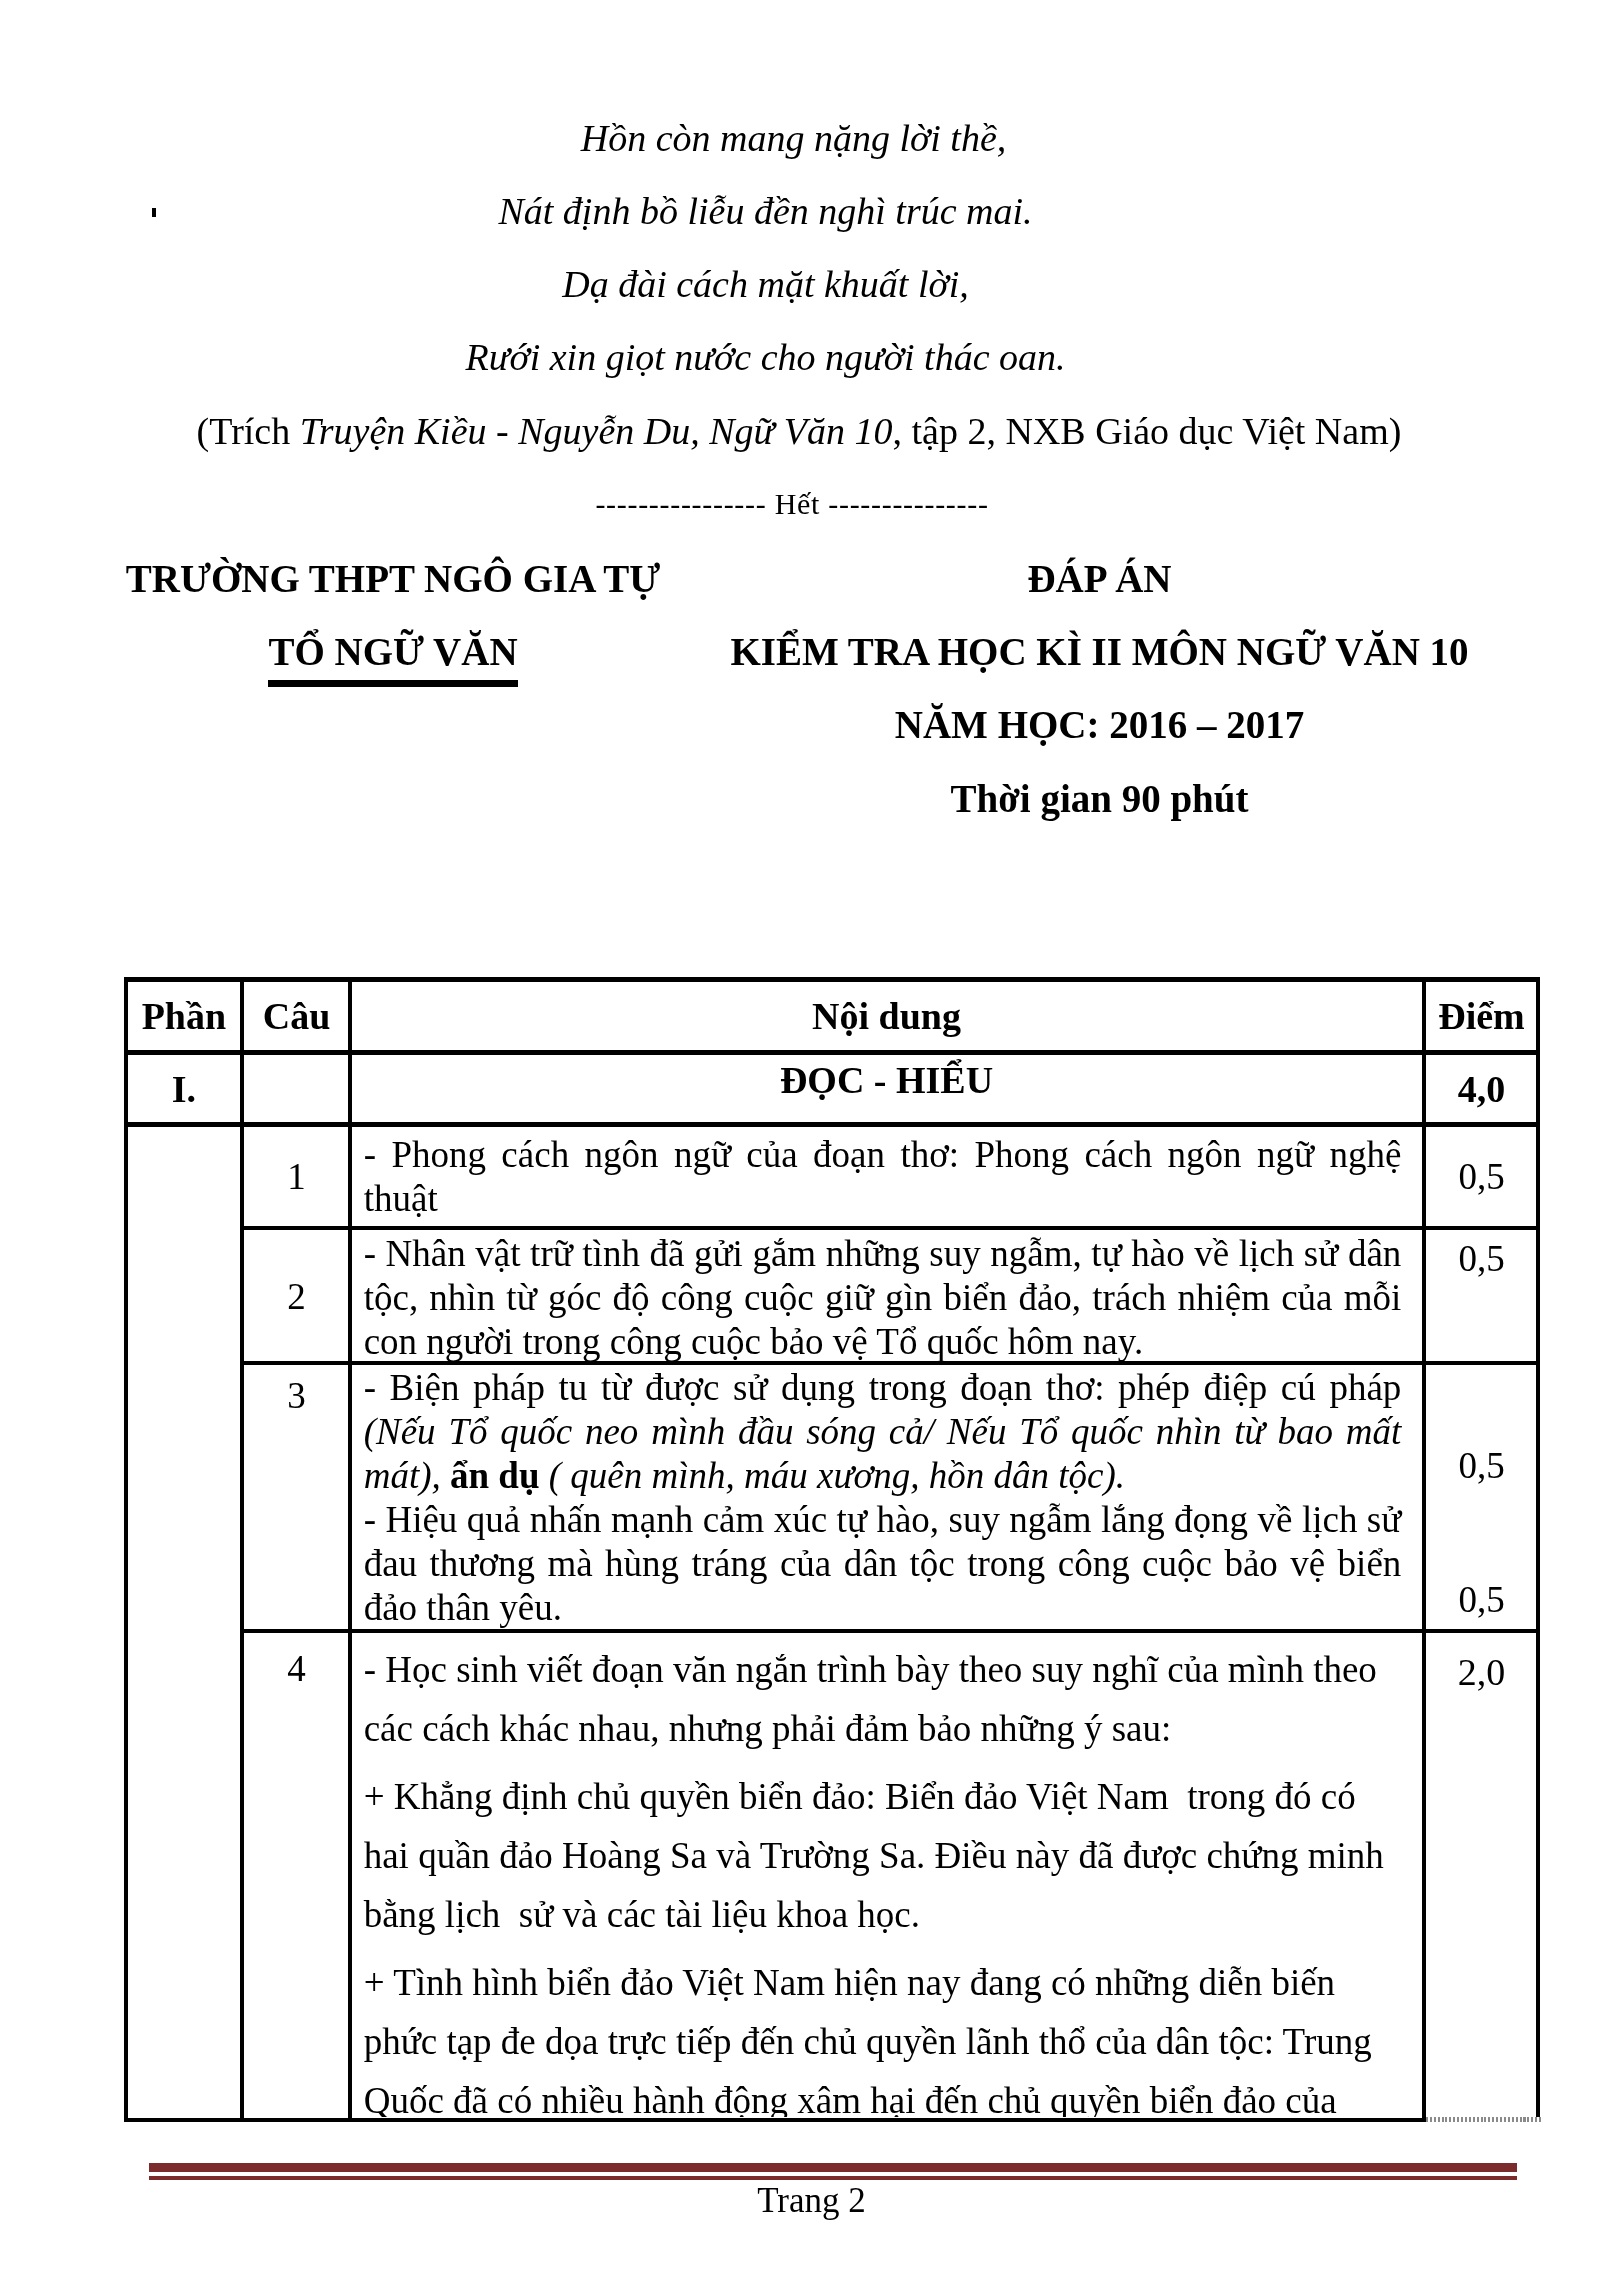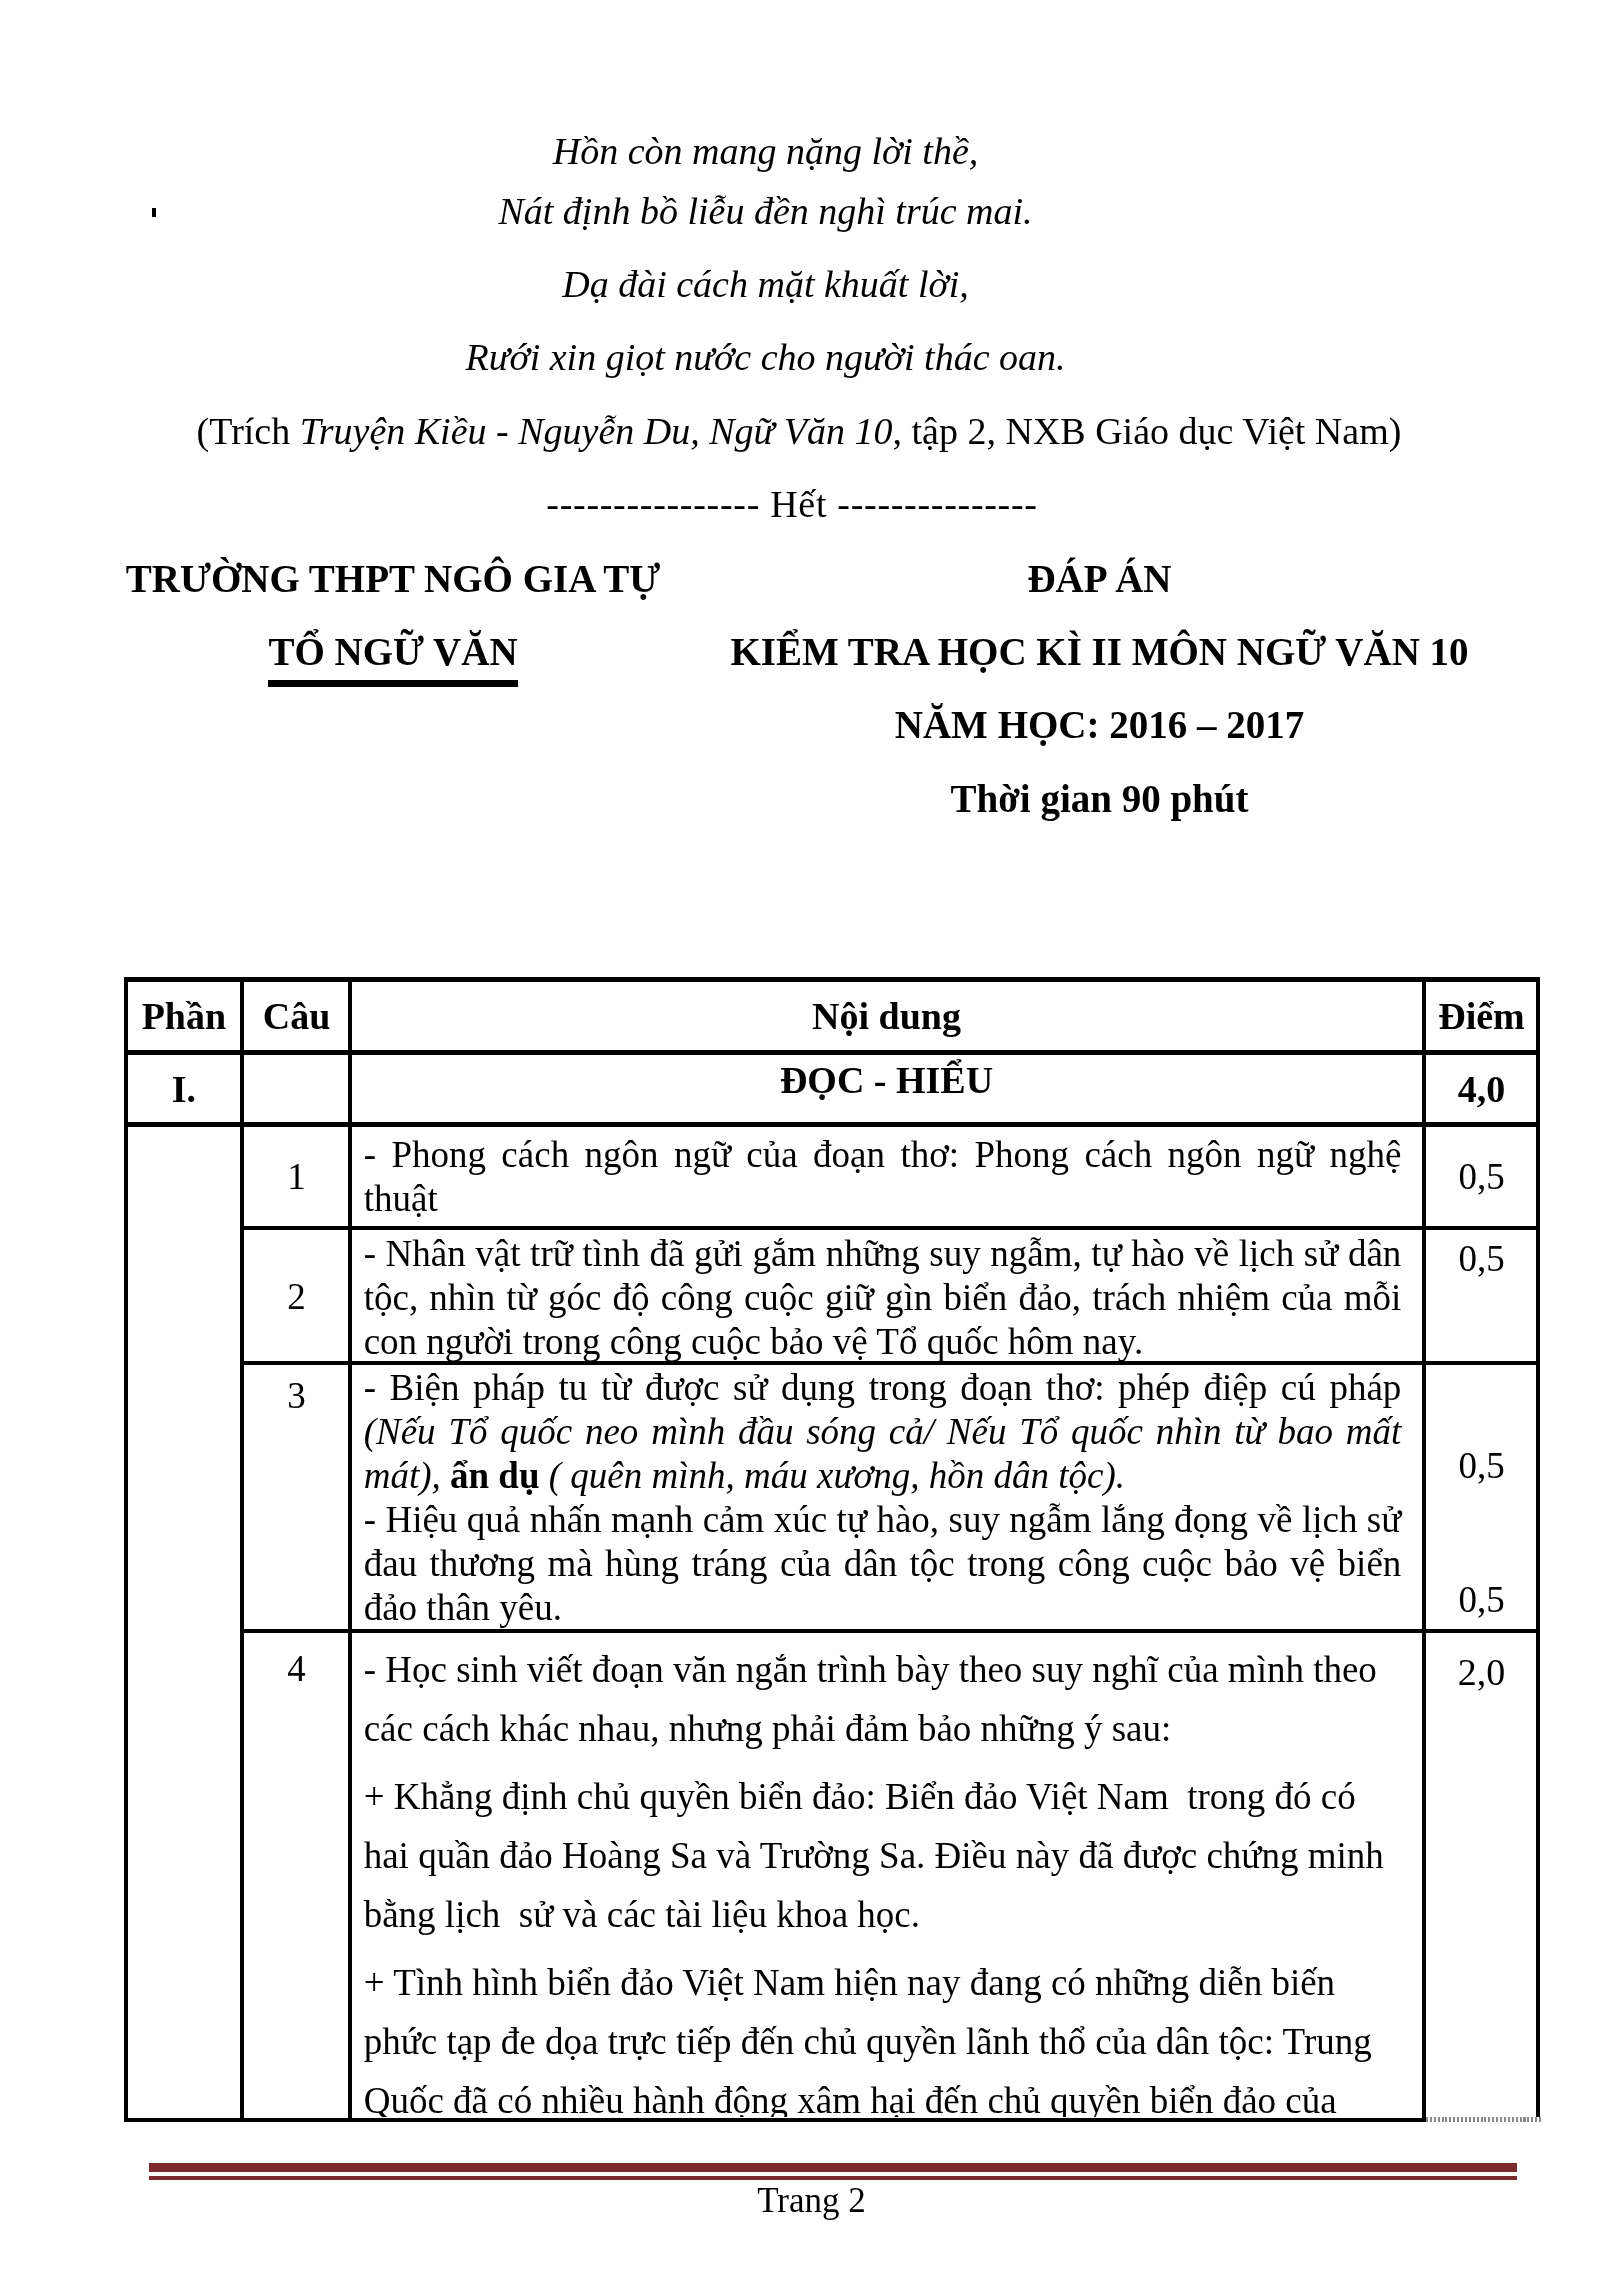--- a/index.html
+++ b/index.html
@@ -20,21 +20,21 @@
   }
   .citation{
     position:absolute;left:0;width:1564px;
     text-align:center;
     font-size:38px;line-height:46px;
   }
   .citation .it{font-style:italic;}
   .divider-line{
     position:absolute;left:0;width:1584px;
     text-align:center;
-    font-size:38px;line-height:46px;
+    font-size:30px;line-height:46px;
     letter-spacing:0.7px;
   }
   
   .school-col{position:absolute;left:79px;width:628px;text-align:center;font-weight:bold;font-size:39px;line-height:47px;}
   .exam-col{position:absolute;left:720px;width:759px;text-align:center;font-weight:bold;font-size:39px;line-height:47px;}
   .dept-underline{display:inline-block;border-bottom:7.2px solid #000;padding-bottom:5.2px;}
   
   #answer-table{
     position:absolute;left:124px;top:977px;
     width:1416px;height:1144px;
@@ -68,21 +68,21 @@
   }
   .speck{position:absolute;background:#000;}
 </style>
 </head>
 <body>
 
 <div id="page">
 
   <div class="speck" style="left:152px;top:208px;width:3.9px;height:9.2px;"></div>
 
-  <div class="poem-line" style="top:128px;">Hồn còn mang nặng lời thề,</div>
+  <div class="poem-line" style="top:115px;padding-left:28px;">Hồn còn mang nặng lời thề,</div>
   <div class="poem-line" style="top:188px;">Nát định bồ liễu đền nghì trúc mai.</div>
   <div class="poem-line" style="top:261px;">Dạ đài cách mặt khuất lời,</div>
   <div class="poem-line" style="top:334px;">Rưới xin giọt nước cho người thác oan.</div>
 
   <div class="citation" style="top:408px;padding-left:17px;"><span>(Trích </span><span class="it">Truyện Kiều - Nguyễn Du, Ngữ Văn 10</span><span>, tập 2, NXB Giáo dục Việt Nam)</span></div>
 
   <div class="divider-line" style="top:481px;">---------------- Hết ---------------</div>
 
   <div class="school-col" style="top:555px;">TRƯỜNG THPT NGÔ GIA TỰ</div>
   <div class="school-col" style="top:628px;"><span class="dept-underline">TỔ NGỮ VĂN</span></div>

